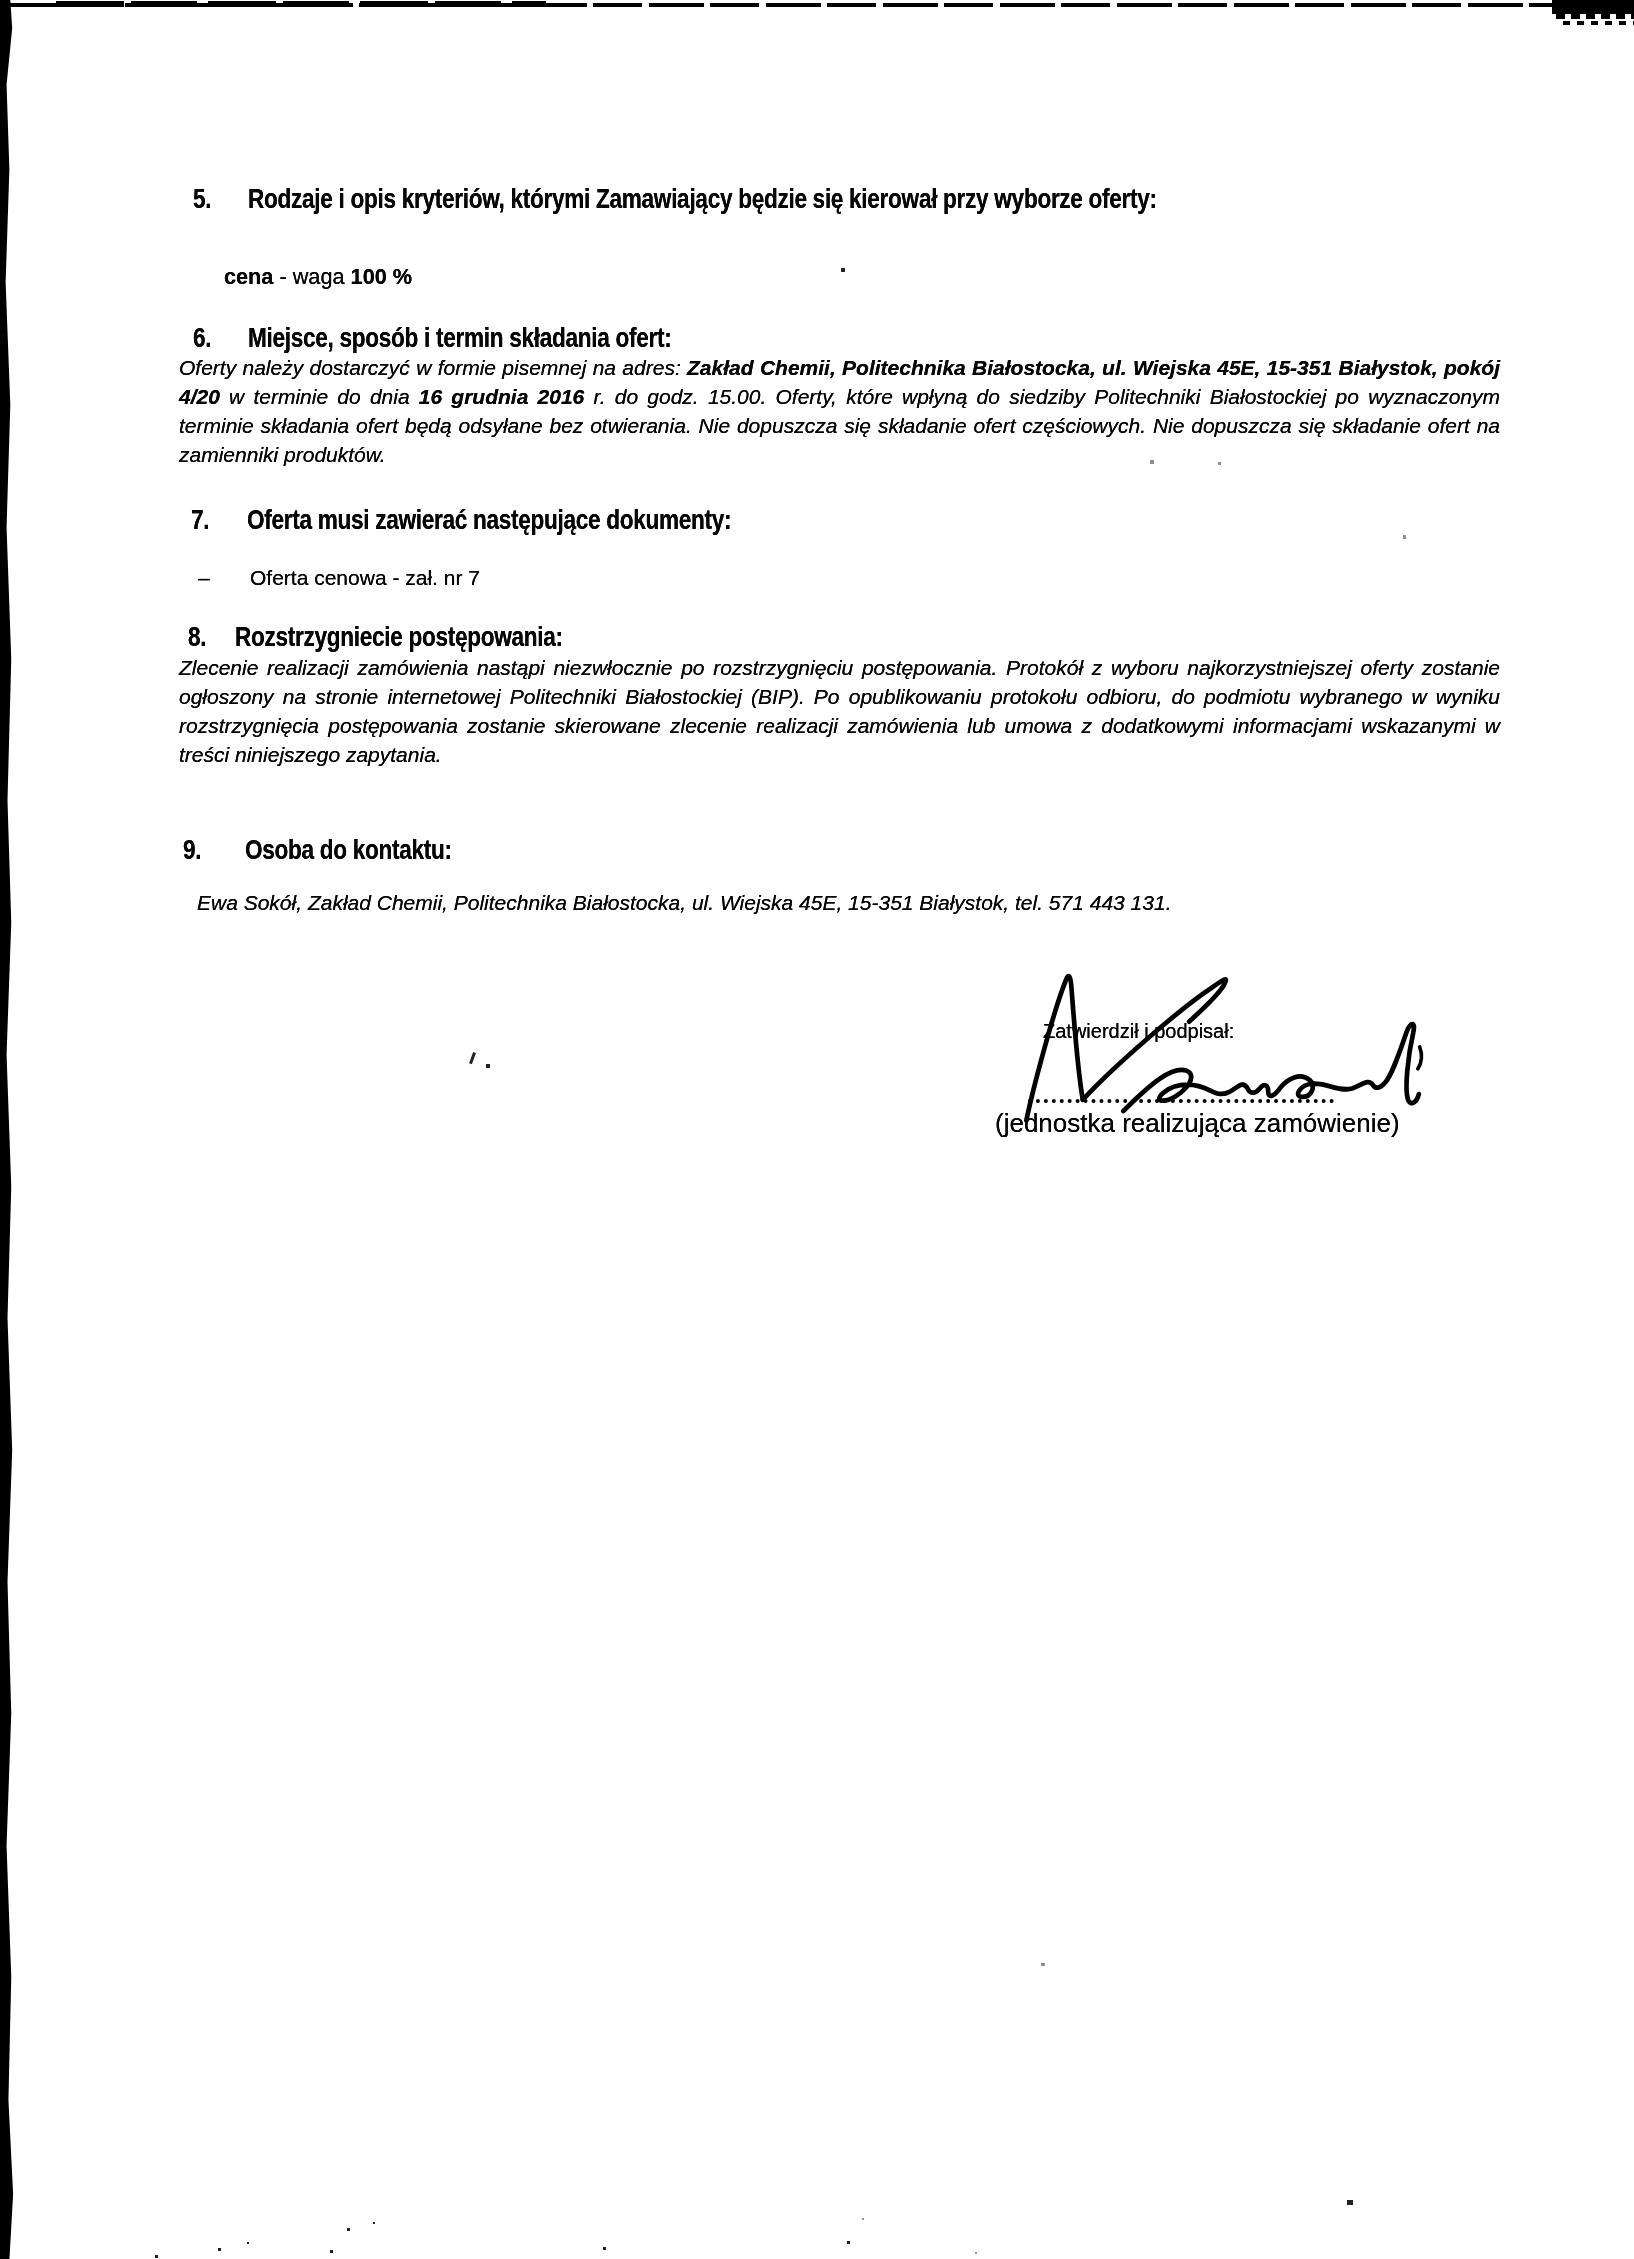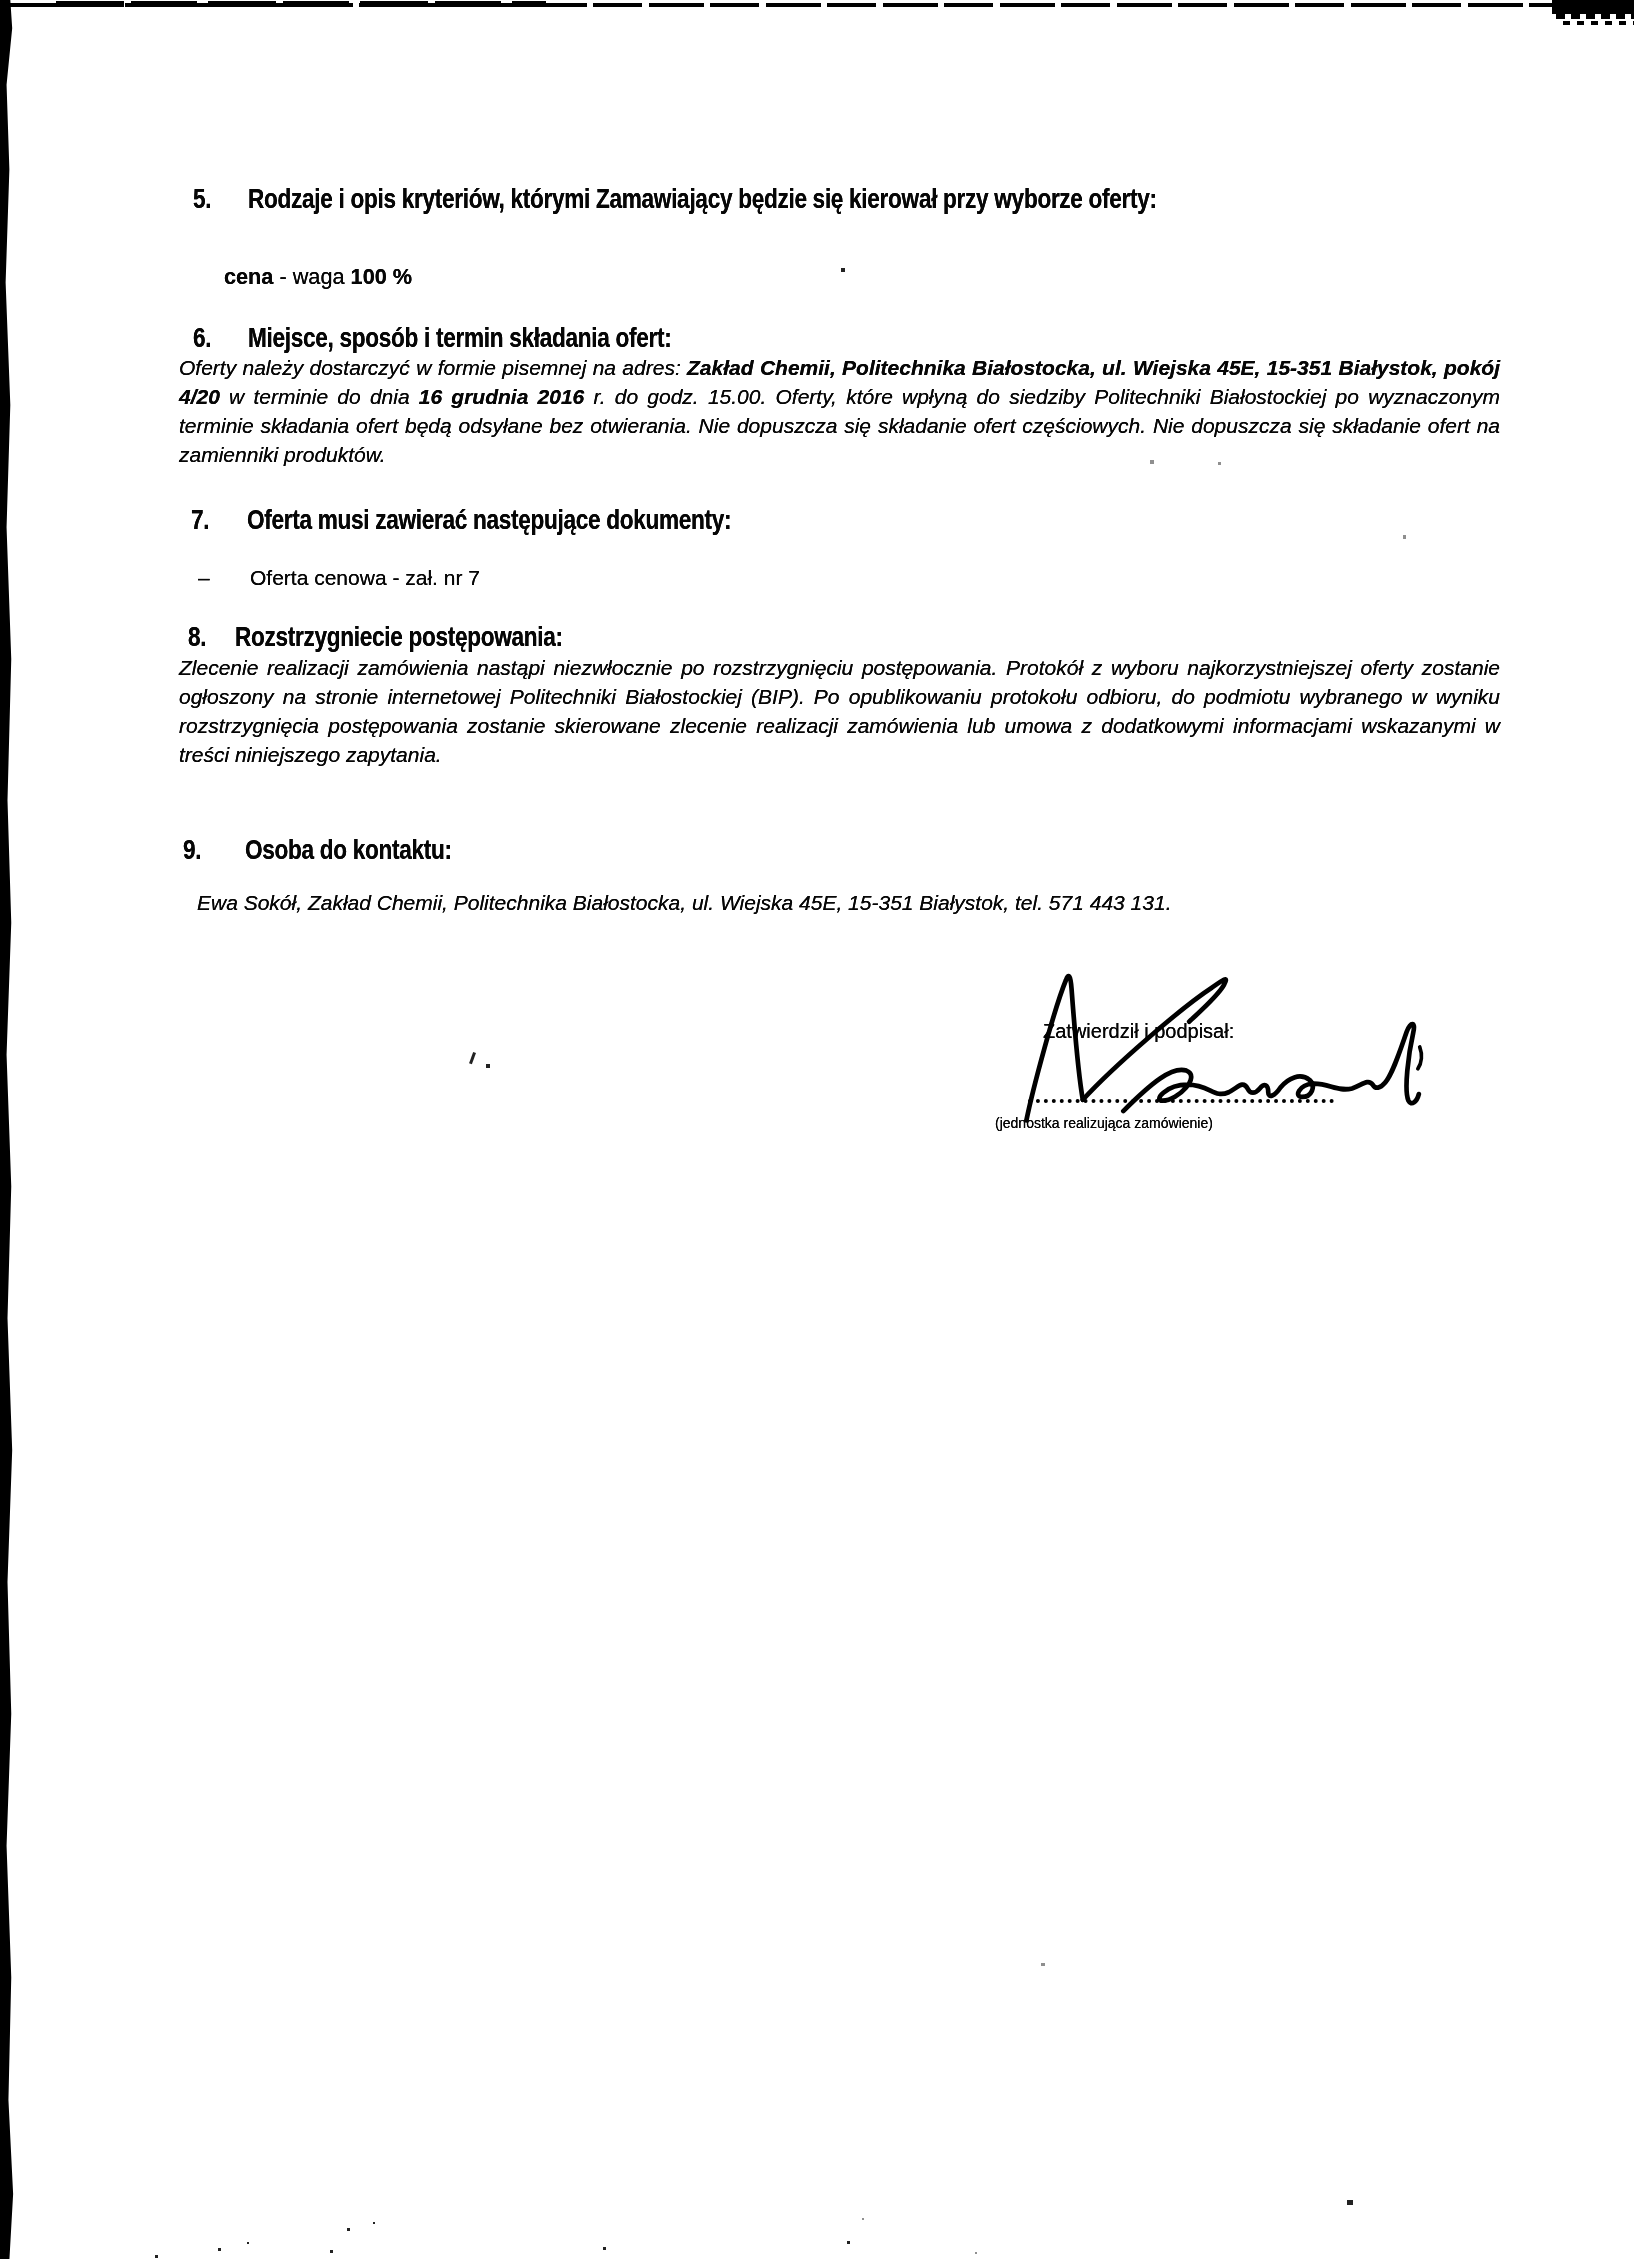--- a/index.html
+++ b/index.html
@@ -46,21 +46,21 @@
     position:absolute;
     font-size:21px;line-height:29px;
     text-shadow:0 0 0.4px #000;
     font-style:italic;
   }
   .justify{text-align:justify;}
   .criteria{position:absolute;font-size:21.7px;line-height:24.5px;text-shadow:0 0 0.5px #000;white-space:nowrap;}
   .list-line{position:absolute;font-size:21px;line-height:24.5px;text-shadow:0 0 0.4px #000;display:flex;white-space:nowrap;}
   .list-line .dash{display:inline-block;flex:0 0 auto;}
   .sig-caption{position:absolute;font-size:20px;line-height:22.6px;text-shadow:0 0 0.4px #000;white-space:nowrap;}
-  .sig-sub{position:absolute;font-size:14px;line-height:24.5px;text-shadow:0 0 0.5px #000;white-space:nowrap;}
+  .sig-sub{position:absolute;font-size:26px;line-height:24.5px;text-shadow:0 0 0.5px #000;white-space:nowrap;}
   .dotted-line{position:absolute;height:9.4px;border-bottom:4.7px dotted #000;}
   .sig-svg{position:absolute;pointer-events:none;}
 </style>
 </head>
 <body>
 
 <div class="page">
 
   <svg class="left-strip" viewBox="0 0 16 2400" preserveAspectRatio="none">
     <path fill="#000" d="M0,0 L11,0 L13,30 L7,90 L10,180 L6,300 L11,430 L7,560 L12,700 L8,850 L12,980 L7,1120 L12,1260 L8,1400 L13,1540 L8,1680 L12,1820 L7,1960 L12,2100 L9,2230 L14,2330 L10,2400 L0,2400 Z"></path>

